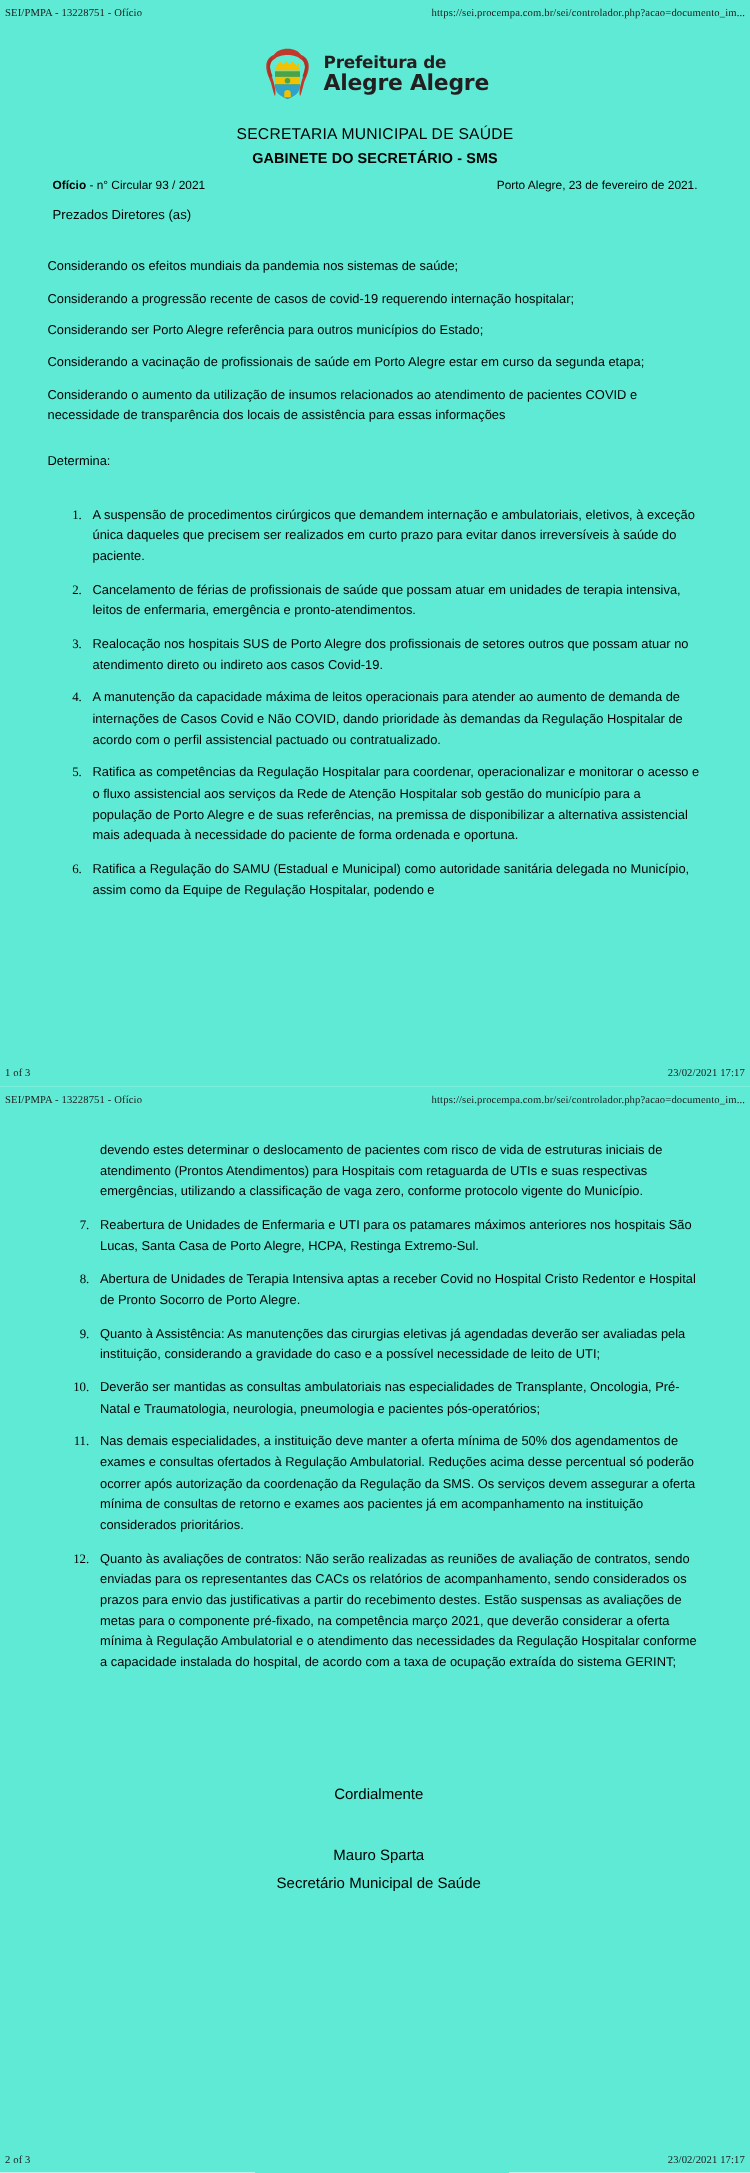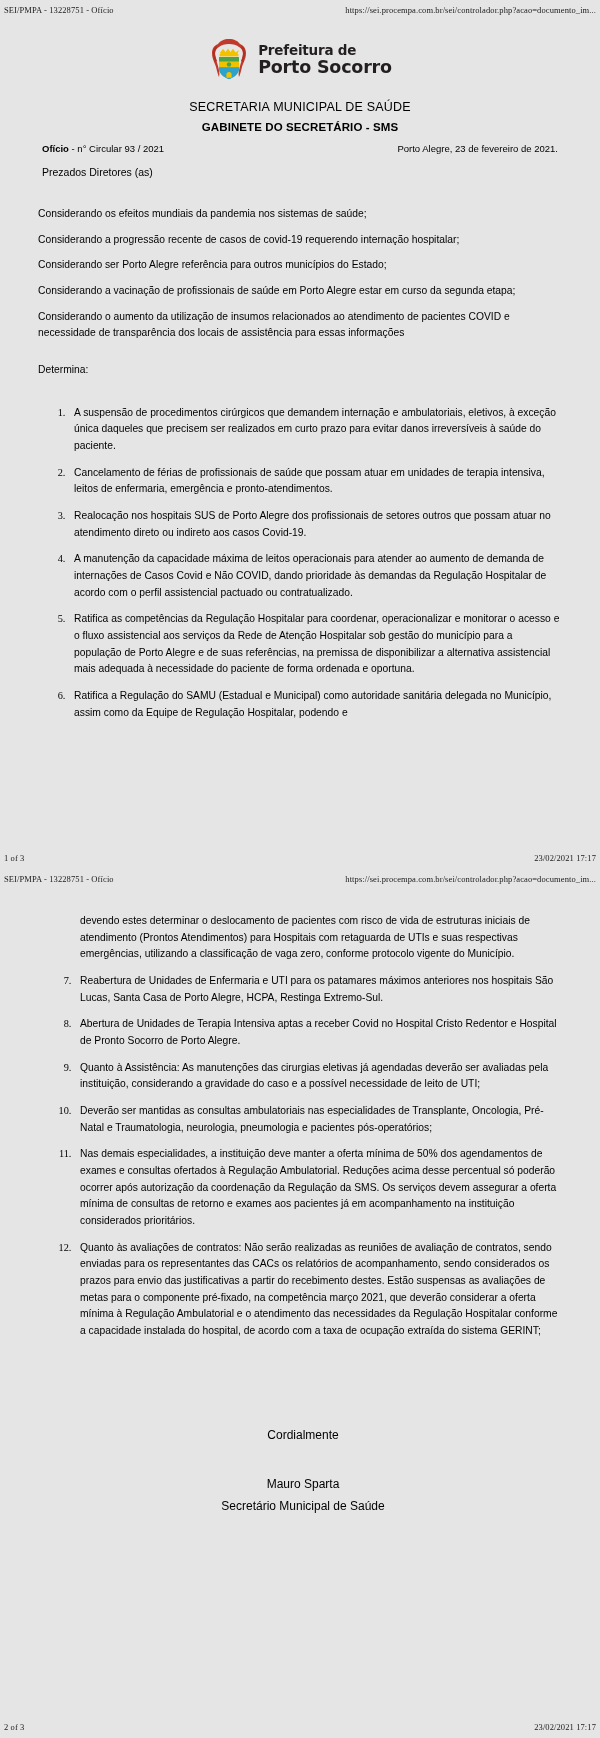--- a/index.html
+++ b/index.html
@@ -11,21 +11,21 @@
   body {
     width: 600px;
     font-family: "Liberation Sans", sans-serif;
     color: #000000;
     -webkit-font-smoothing: antialiased;
   }
   .page {
     position: relative;
     width: 600px;
     box-sizing: border-box;
-    background: #e5e5e5;
+    background: #5eead4;
   }
   .page-1 { height: 869px; }
   .page-2 { height: 869px; }
 
   
   .print-head, .print-foot {
     position: absolute;
     left: 0;
     width: 600px;
     box-sizing: border-box;
@@ -184,21 +184,21 @@
 
           <path d="M11 21h20v11c0 6-5 9-10 11 -5-2-10-5-10-11z" fill="#4aa34a"></path>
           <rect x="11" y="25.5" width="20" height="6" fill="#f2c200"></rect>
           <path d="M11 31.5h20v0.8c0 6-5 9-10 11 -5-2-10-5-10-11z" fill="#2da3c9"></path>
           <circle cx="21" cy="28.5" r="2.2" fill="#4aa34a"></circle>
           <path d="M18.4 38.5a2.6 2.6 0 0 1 5.2 0v3.2h-5.2z" fill="#f2c200"></path>
         </svg>
       </span>
       <span class="logo-text">
         <span class="l1">Prefeitura de</span>
-        <span class="l2">Porto Socorro</span>
+        <span class="l2">Alegre Alegre</span>
       </span>
     </div>
 
     <h1 class="sec-title">SECRETARIA MUNICIPAL DE SAÚDE</h1>
     <h2 class="cabinet">GABINETE DO SECRETÁRIO - SMS</h2>
 
     <div class="meta-row">
       <span><span class="oficio-label">Ofício</span><span> - n° Circular 93 / 2021</span></span>
       <span class="place-date">Porto Alegre, 23 de fevereiro de 2021.</span>
     </div>

